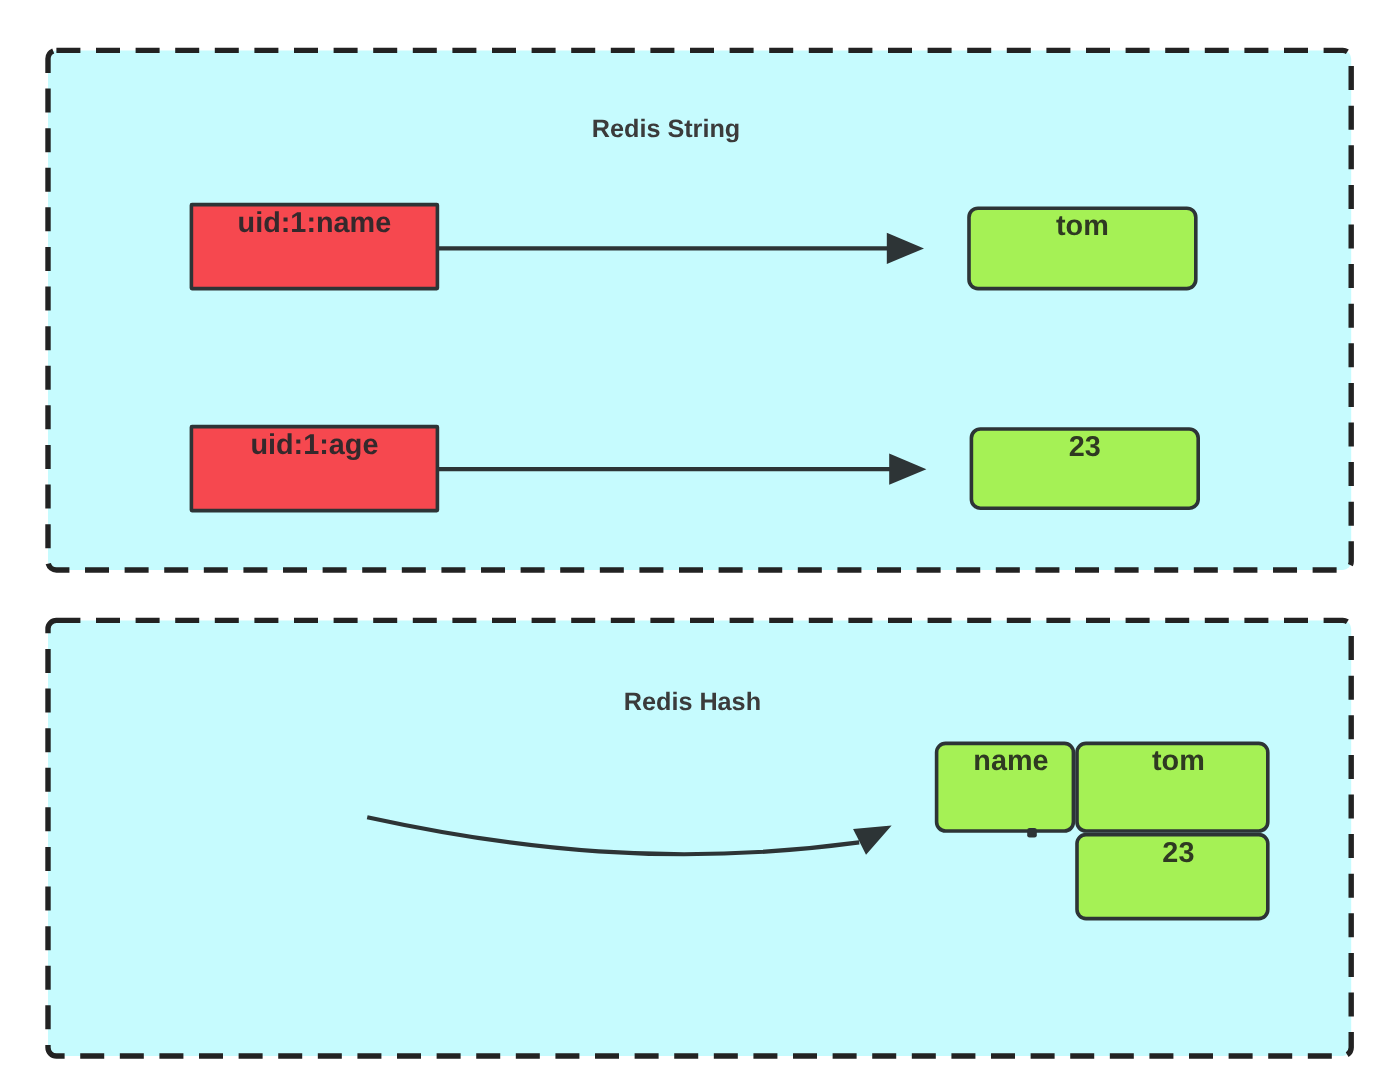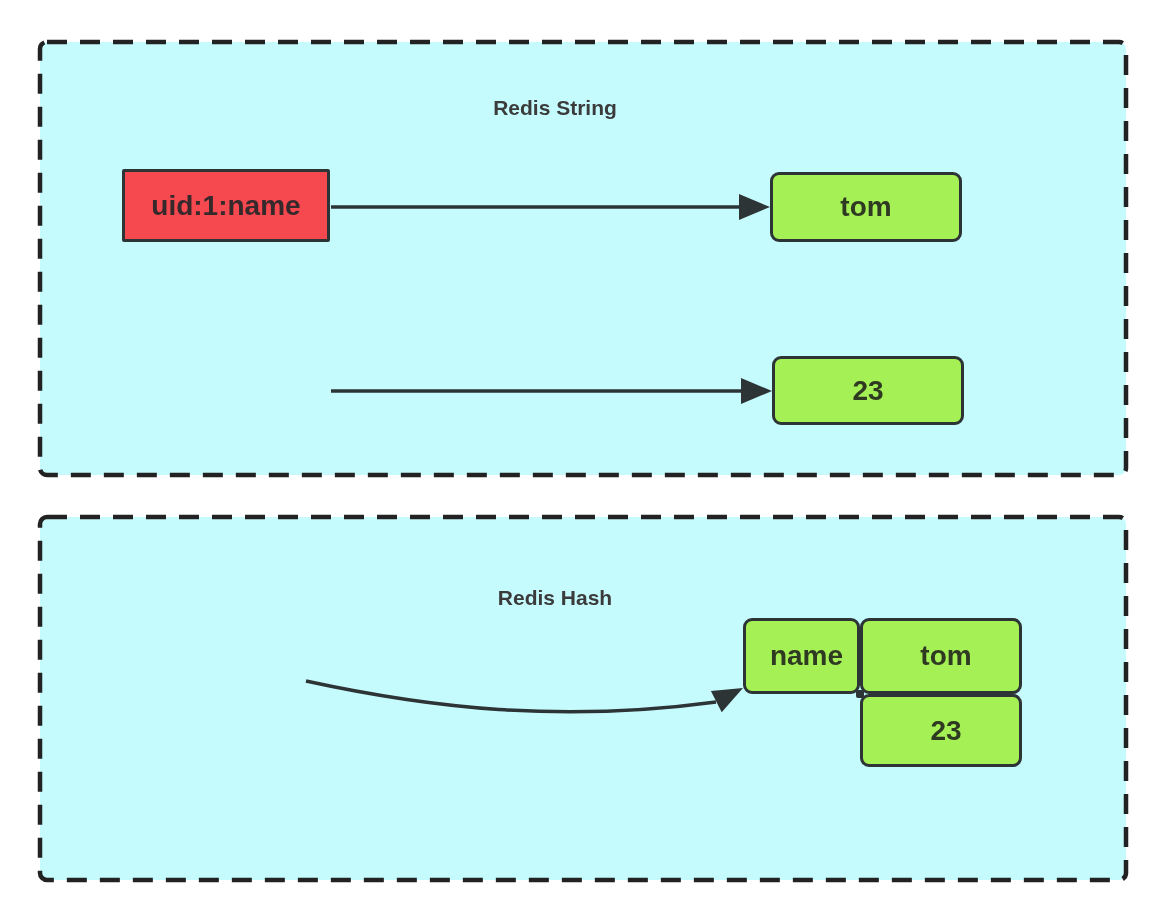--- a/index.html
+++ b/index.html
@@ -13,26 +13,27 @@
   .stage { position: absolute; inset: 0; width: 936px; height: 908px; }
   svg.overlay {
     position: absolute; left: 0; top: 0;
     width: 1160px; height: 908px;
     z-index: 1;
   }
   .node {
     position: absolute;
     z-index: 2;
     display: flex;
-    align-items: center;
+    align-items: flex-start;
     justify-content: center;
     font-weight: 700;
-    font-size: 28px;
+    font-size: 24px;
     color: #35292c;
     border: 3px solid #2d3436;
+    margin-left: 36px;
   }
   .key-box {
     background: #f6484f;
     border-radius: 2px;
   }
   .value-box {
     background: #a5f155;
     border-radius: 9px;
     color: #2f3a22;
   }
@@ -90,26 +91,29 @@
   <div class="panel-title" style="top: 96px;">Redis String</div>
 
   <div class="node key-box" style="left:122px; top:169px; width:208px; height:73px;">
     <span>uid:1:name</span>
   </div>
 
   <div class="node value-box" style="left:770px; top:172px; width:192px; height:70px;">
     <span>tom</span>
   </div>
 
+  <div class="node key-box" style="left:122px; top:354px; width:208px; height:73px;">
+    <span>uid:1:age</span>
+  </div>
 
   <div class="node value-box" style="left:772px; top:356px; width:192px; height:69px;">
     <span>23</span>
   </div>
 
-  <div class="panel-title" style="top: 586px;">Redis Hash</div>
+  <div class="panel-title" style="top: 574px; margin-left: 22px;">Redis Hash</div>
 
 
   <div class="node cell" style="left:743px; top:618px; width:117px; height:76px;">
     <span>name</span>
   </div>
 
   <div class="node cell" style="left:860px; top:618px; width:162px; height:76px;">
     <span>tom</span>
   </div>
 

